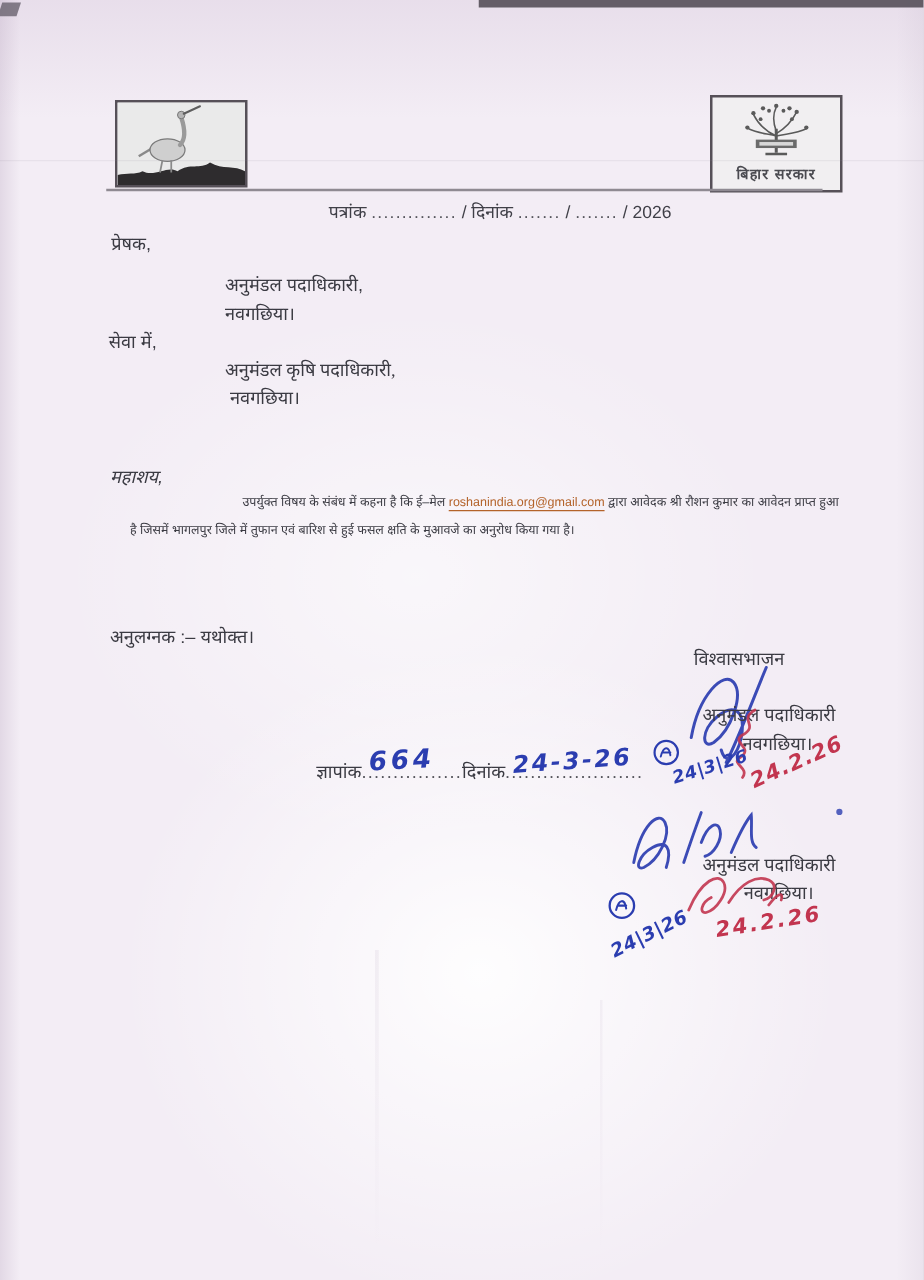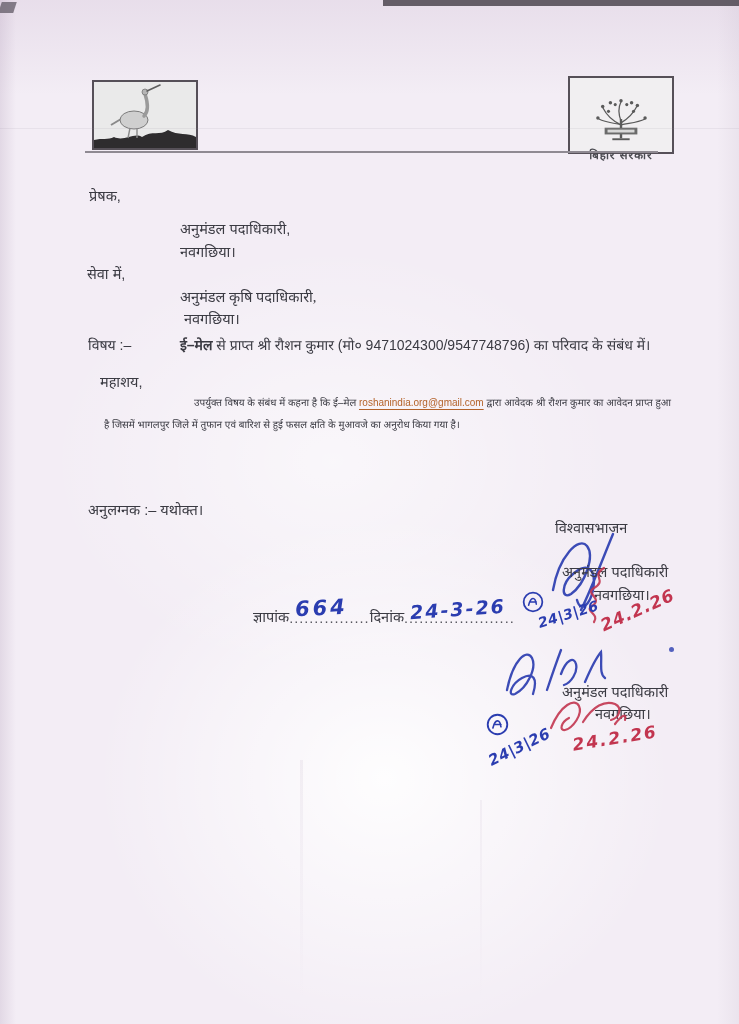--- a/index.html
+++ b/index.html
@@ -59,21 +59,21 @@
       <path d="M27,37 L17,43" stroke="#8a8a8a" stroke-width="2" fill="none"></path>
       <ellipse cx="40" cy="38" rx="14" ry="9" fill="#cfcfcf" stroke="#7a7a7a" stroke-width="1"></ellipse>
       <path d="M50,34 C56,28 53,18 51,12" stroke="#9a9a9a" stroke-width="3.5" fill="none" stroke-linecap="round"></path>
       <circle cx="51" cy="10" r="3" fill="#b5b5b5" stroke="#777" stroke-width="0.8"></circle>
       <path d="M53,9 L66,3" stroke="#5e5e5e" stroke-width="1.6" stroke-linecap="round"></path>
       <path d="M36,46 L34,56 M43,46 L43,56" stroke="#8a8a8a" stroke-width="1.4"></path>
     </svg>
   </div>
 
 
-  <div class="logo-box" style="left:568px;top:76px;width:106px;height:78px;background:#f1eff1;padding-top:16px;">
+  <div class="logo-box" style="left:568px;top:76px;width:106px;height:78px;background:#f1eff1;padding-top:0;">
     <svg width="102" height="52" viewBox="0 0 106 50" style="display:block;margin:0 auto;">
       <path d="M53,44 L53,24" stroke="#5a5a5a" stroke-width="2.5"></path>
       <path d="M53,30 C44,26 38,20 34,12 M53,28 C60,24 66,18 70,10 M53,26 C50,18 50,12 53,6 M53,30 C46,28 38,28 30,24 M53,30 C62,28 70,28 78,24" stroke="#5a5a5a" stroke-width="1.3" fill="none"></path>
       <g fill="#5a5a5a">
         <circle cx="34" cy="11" r="1.8"></circle>
           <circle cx="42" cy="7" r="1.8"></circle>
           <circle cx="53" cy="5" r="1.8"></circle>
         <circle cx="64" cy="7" r="1.8"></circle>
           <circle cx="70" cy="10" r="1.8"></circle>
           <circle cx="29" cy="23" r="1.8"></circle>
@@ -85,35 +85,41 @@
       </g>
       <rect x="36" y="33" width="34" height="7" fill="#6b6b6b"></rect>
       <rect x="39" y="35" width="28" height="3" fill="#d8d8d8"></rect>
       <path d="M44,45 h18" stroke="#5a5a5a" stroke-width="2"></path>
     </svg>
     <div class="emblem-caption">बिहार सरकार</div>
   </div>
 
   <div class="rule"></div>
 
+  <div class="ref-line">
+    <span>पत्रांक</span>
+    <span class="dots">..............</span>
+    <span>/</span>
+    <span>दिनांक</span>
+    <span class="dots">.......</span>
+    <span>/</span>
+    <span class="dots">.......</span>
+    <span>/</span>
+    <span>2026</span>
+  </div>
 
   <div class="abs txt" style="left:89px;top:186px;">प्रेषक,</div>
   <div class="abs txt" style="left:180px;top:219px;">अनुमंडल पदाधिकारी,</div>
   <div class="abs txt" style="left:180px;top:242px;">नवगछिया।</div>
   <div class="abs txt" style="left:87px;top:264px;">सेवा में,</div>
   <div class="abs txt" style="left:180px;top:287px;font-family:Liberation Serif, serif;">अनुमंडल कृषि पदाधिकारी,</div>
   <div class="abs txt" style="left:184px;top:309px;">नवगछिया।</div>
 
-  <div class="subject-row">
-    <span class="lbl">विषय :–</span>
-    <b>ई–मेल</b>
-    <span> से प्राप्त श्री रौशन कुमार (मो० 9471024300/9547748796)  का परिवाद के संबंध में।</span>
-  </div>
 
-  <div class="abs txt" style="left:100px;top:372px;">महाशय,</div>
+  <div class="abs txt" style="left:88px;top:372px;font-style:italic;">महाशय,</div>
 
   <div class="para indent" style="top:392px;">
     <span>उपर्युक्त विषय के संबंध में कहना है कि ई–मेल </span><span class="link">roshanindia.org@gmail.com</span><span> द्वारा आवेदक श्री रौशन कुमार का आवेदन प्राप्त हुआ है जिसमें भागलपुर जिले में तुफान एवं बारिश से हुई फसल क्षति के मुआवजे का अनुरोध किया गया है।</span>
   </div>
   <div class="abs txt" style="left:88px;top:500px;">अनुलग्नक :– यथोक्त।</div>
 
   <div class="abs txt" style="left:555px;top:518px;">विश्वासभाजन</div>
   <svg class="sig-svg" style="left:535px;top:528px;" width="110" height="86" viewBox="0 0 110 86">
     <path d="M18,62 C24,28 44,8 52,18 C60,28 50,56 36,66 C26,72 26,56 38,46 C52,34 62,40 58,62 C55,76 46,86 42,72 M78,6 C68,30 56,62 46,82" stroke="#2b3db0" stroke-width="2.4" fill="none" stroke-linecap="round" opacity="0.92"></path>
   </svg>

